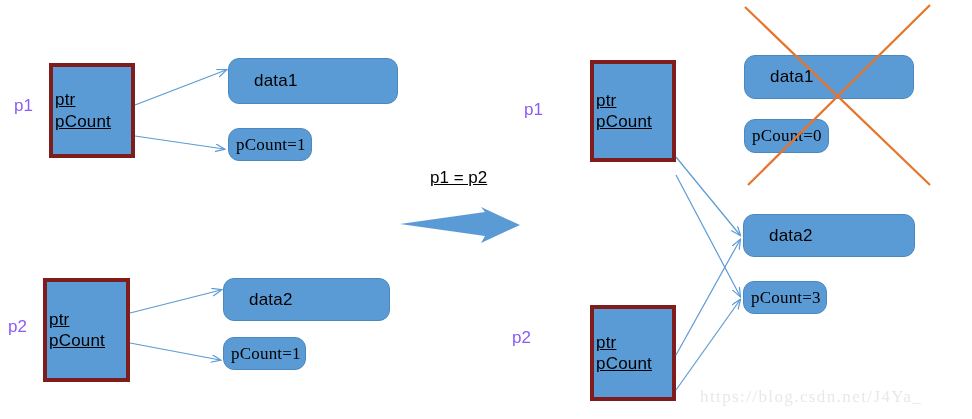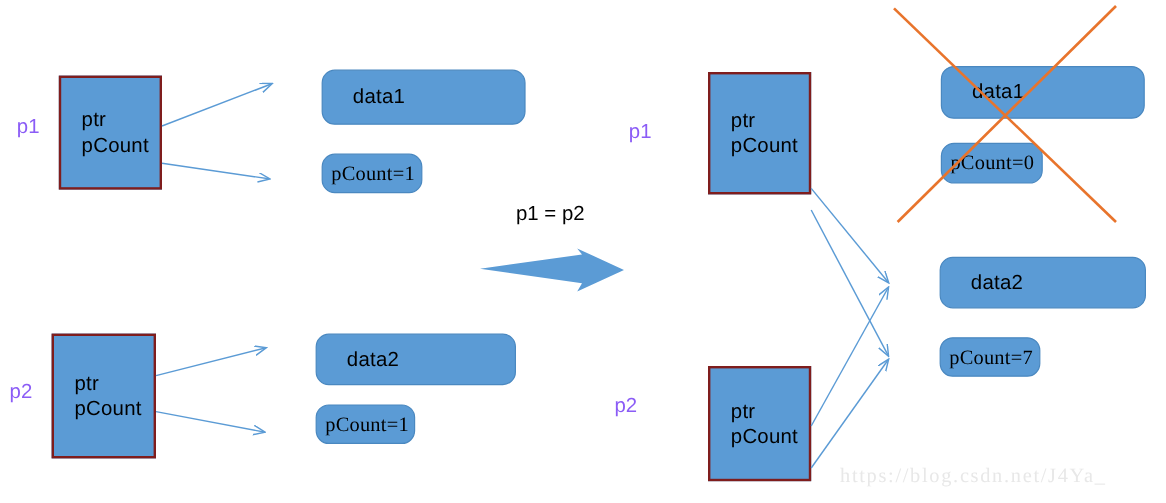--- a/index.html
+++ b/index.html
@@ -24,28 +24,28 @@
     display: flex;
     align-items: center;
     box-sizing: border-box;
     font-size: 17px;
     line-height: 1.25;
     letter-spacing: .2px;
     white-space: pre;
   }
   .ptr-box {
     justify-content: flex-start;
-    padding-left: 17px;
-    border: 2px solid #7f1d1d;
+    padding-left: 2px;
+    border: 4px solid #7f1d1d;
+    text-decoration: underline;
   }
   .rounded {
     border-radius: 11px;
     justify-content: flex-start;
     border: 1px solid #4a88c0;
-    margin-left: 40px;
   }
   .rounded.data {
     padding-left: 25px;
   }
   .rounded.count {
     padding-left: 7px;
     font-family: Liberation Serif, serif;
   }
   .var-label {
     position: absolute;
@@ -96,21 +96,21 @@
 
   <div class="node ptr-box" style="left:43px; top:278px; width:87px; height:104px;">
     <span><span>ptr</span>
 <span>pCount</span></span>
   </div>
 
   <div class="node rounded data" style="left:223px; top:278px; width:167px; height:43px;">data2</div>
 
   <div class="node rounded count" style="left:223px; top:337px; width:83px; height:33px;">pCount=1</div>
 
-  <div class="op-label" style="left:430px; top:168px;">p1 = p2</div>
+  <div class="op-label" style="left:430px; top:168px;text-decoration:underline;">p1 = p2</div>
 
   <div class="var-label" style="left:524px; top:100px;">p1</div>
 
   <div class="node ptr-box" style="left:590px; top:60px; width:86px; height:102px;">
     <span><span>ptr</span>
 <span>pCount</span></span>
   </div>
 
   <div class="node rounded data" style="left:744px; top:55px; width:170px; height:44px;">data1</div>
 
@@ -118,21 +118,21 @@
 
   <div class="var-label" style="left:512px; top:328px;">p2</div>
 
   <div class="node ptr-box" style="left:590px; top:305px; width:86px; height:96px;">
     <span><span>ptr</span>
 <span>pCount</span></span>
   </div>
 
   <div class="node rounded data" style="left:743px; top:214px; width:172px; height:43px;">data2</div>
 
-  <div class="node rounded count" style="left:743px; top:281px; width:84px; height:33px;">pCount=7</div>
+  <div class="node rounded count" style="left:743px; top:281px; width:84px; height:33px;">pCount=3</div>
 
   <svg class="overlay" viewBox="0 0 972 419">
     <defs>
       <marker id="ah" markerWidth="11" markerHeight="11" refX="9" refY="4" orient="auto" markerUnits="userSpaceOnUse">
         <path d="M0,0 L10,4 L0,8" fill="none" stroke="#5B9BD5" stroke-width="1.2"></path>
       </marker>
     </defs>
 
     <line x1="135" y1="105" x2="226" y2="70" stroke="#5B9BD5" stroke-width="1.2" marker-end="url(#ah)"></line>
 

